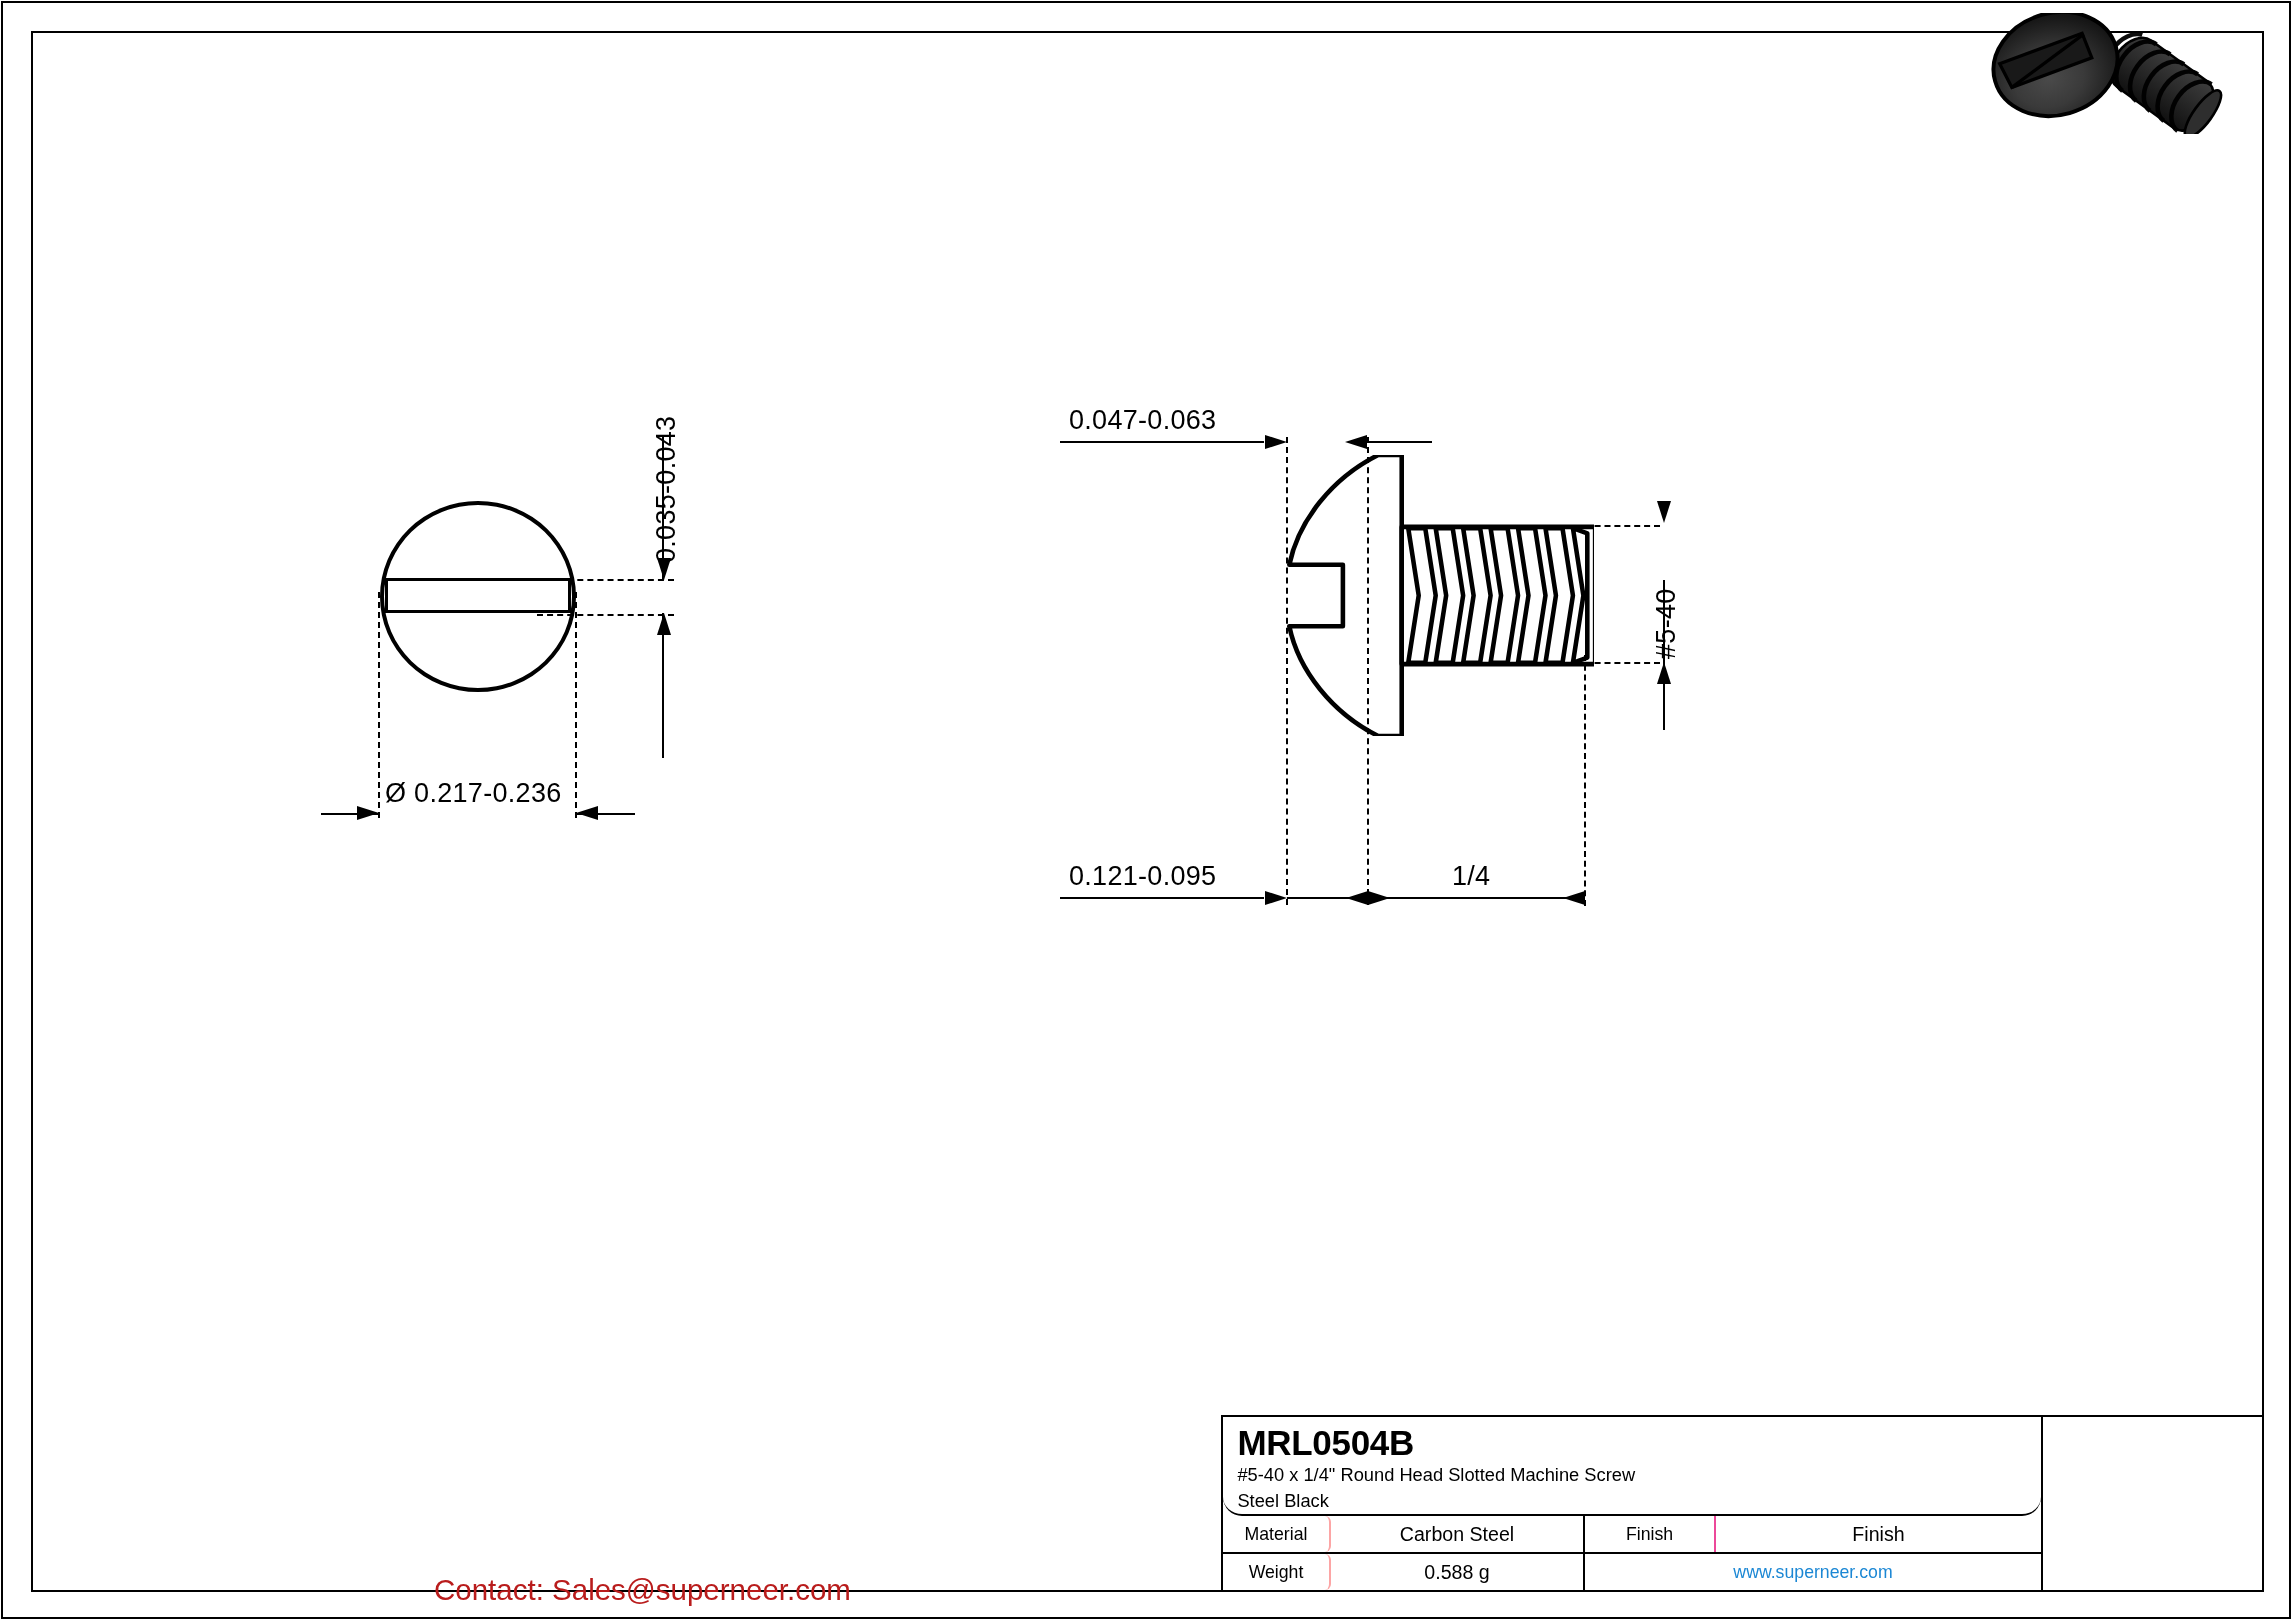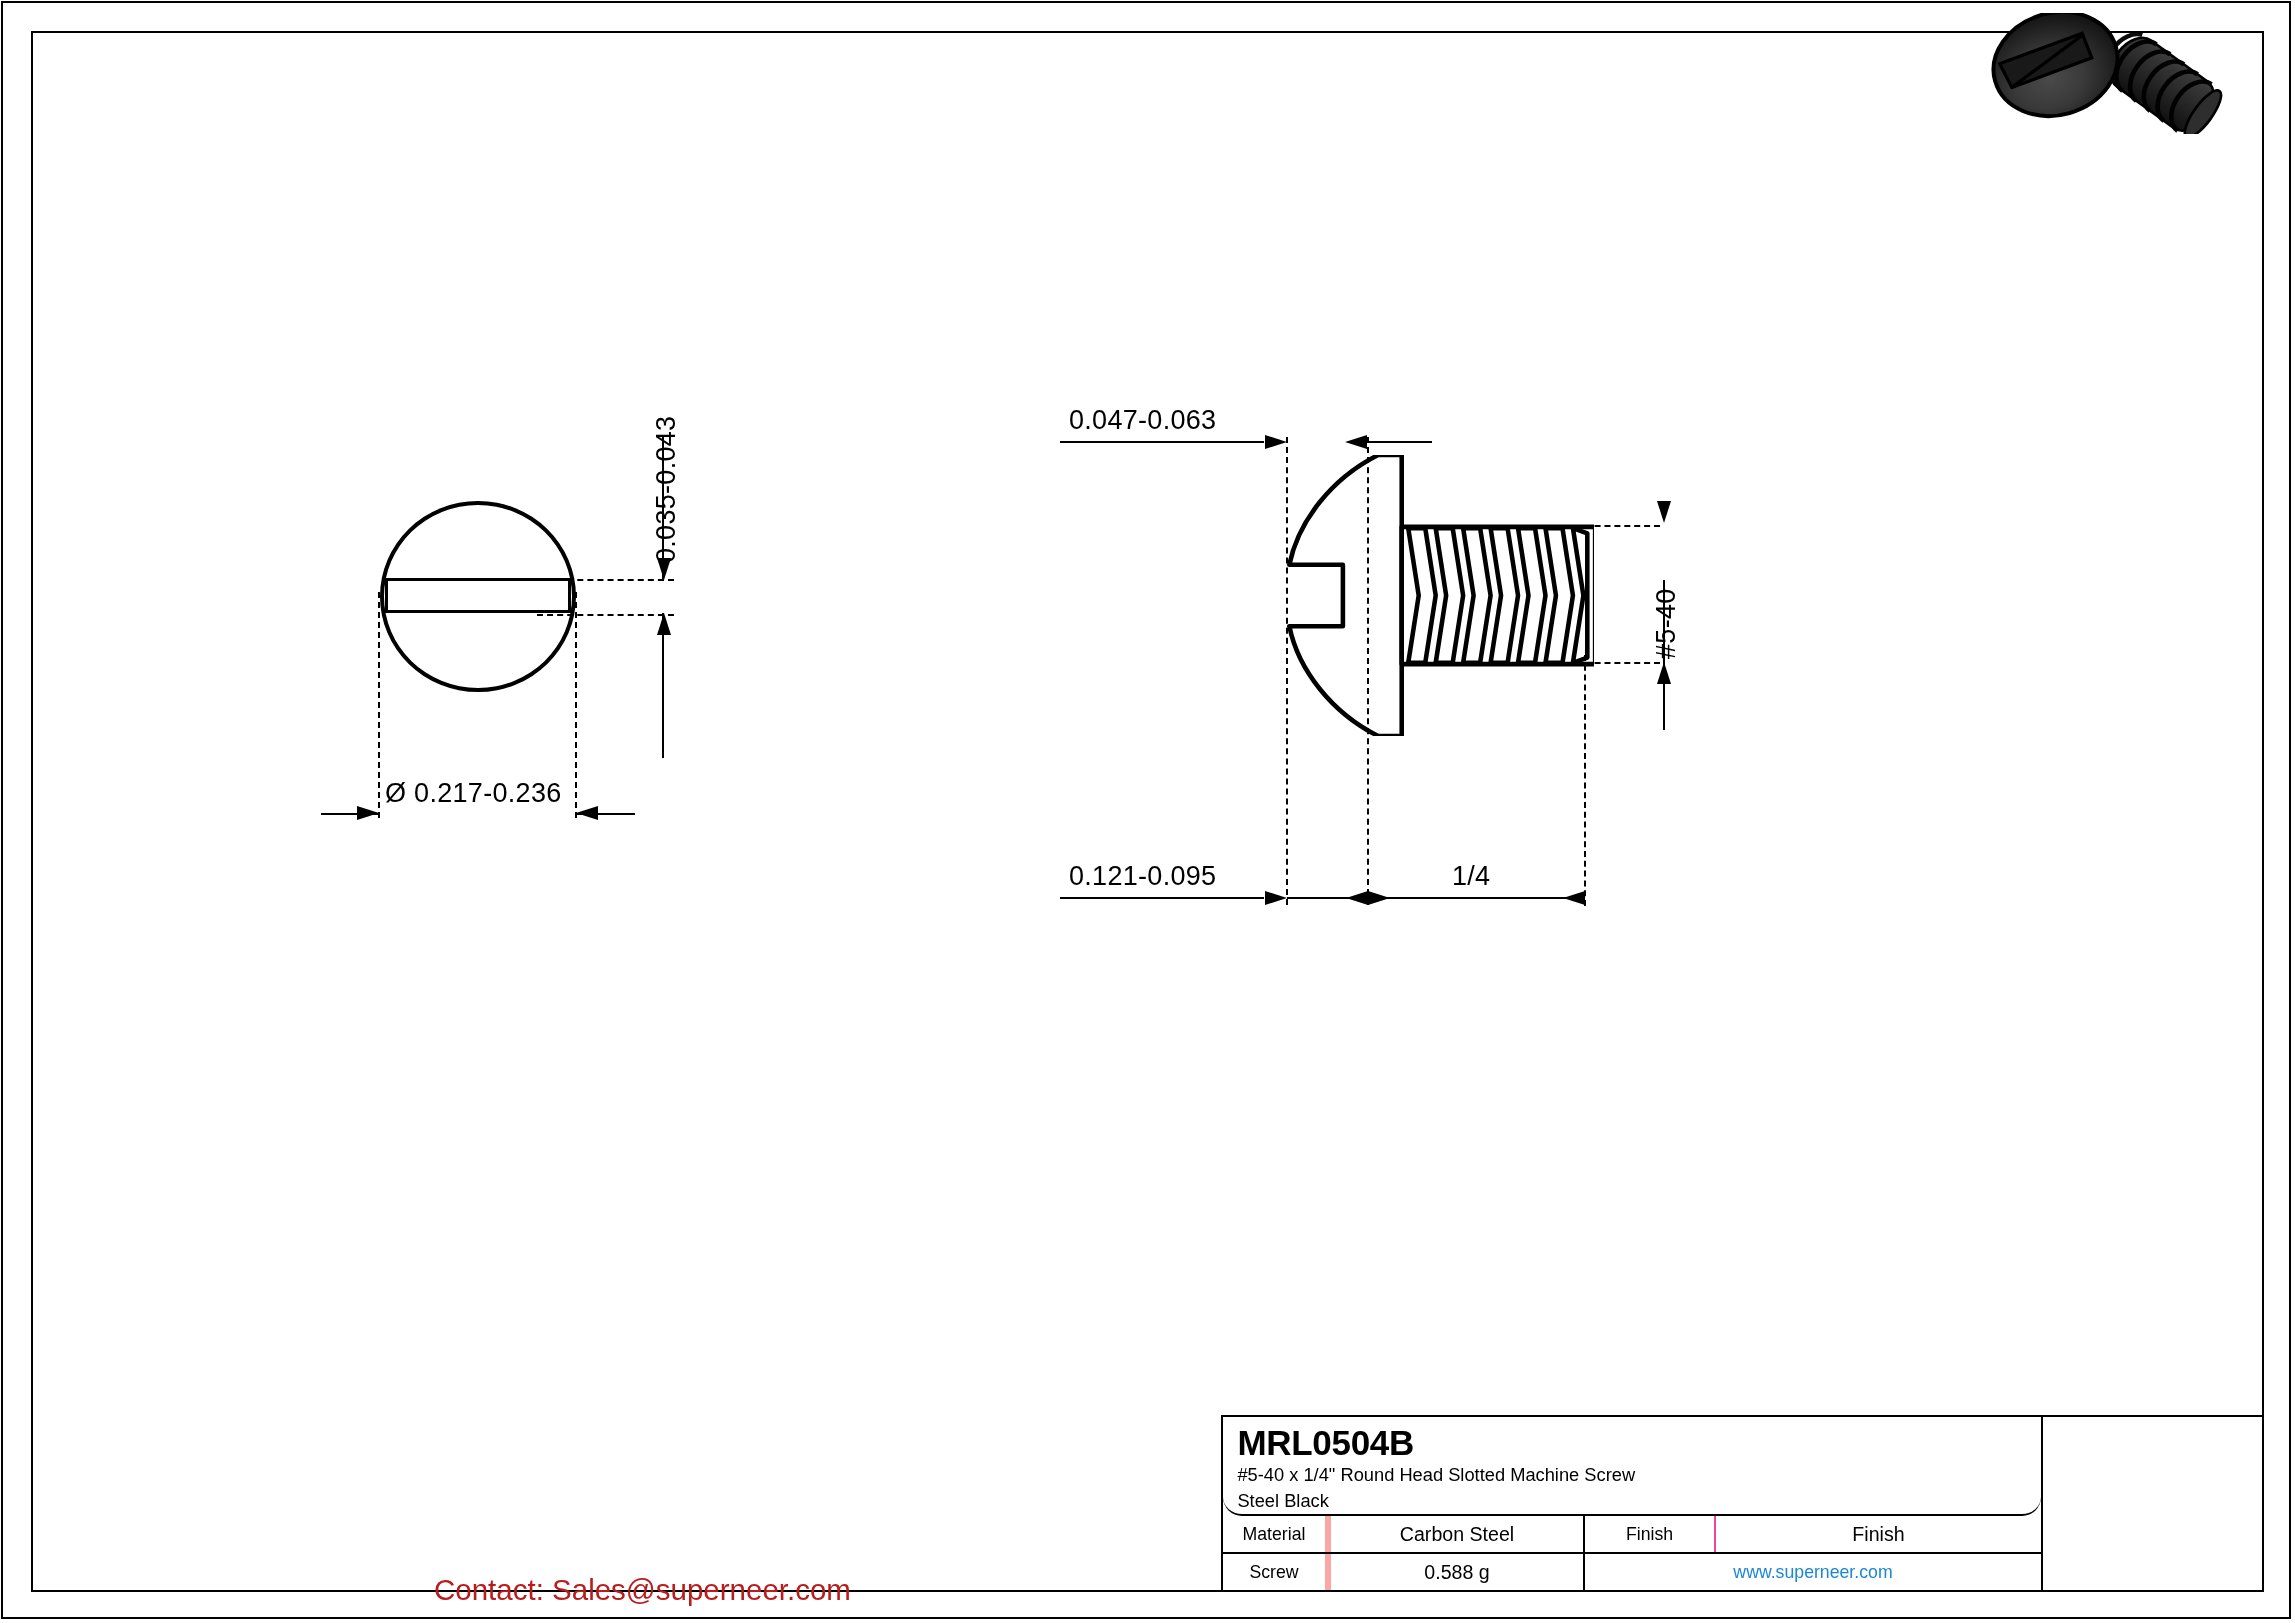--- a/index.html
+++ b/index.html
@@ -57,21 +57,21 @@
            border-bottom:2px solid #000;border-radius:19px;}
   #tb-partno{font-size:35px;font-weight:bold;color:#000;line-height:1.06;
              font-family:"Liberation Sans", sans-serif;letter-spacing:-0.3px;}
   .tb-sub{font-size:18.3px;color:#000;line-height:1.28;margin-top:2.6px;
           font-family:"Liberation Sans", sans-serif;}
   .tb-row{display:flex;flex:1 1 auto;}
   .tb-row.first{border-bottom:2px solid #000;}
   .tb-cell{display:flex;align-items:center;justify-content:center;
            font-size:19.6px;color:#000;box-sizing:border-box;
            font-family:"Liberation Sans", sans-serif;}
-  .c1{flex:0 0 108px;border-right:6px solid #fca5a5;font-size:17.7px;}
+  .c1{flex:0 0 108px;border-right:2px solid #fca5a5;font-size:17.7px;border-radius:6px;}
   .c2{flex:0 0 254px;border-right:2px solid #000;}
   .c3{flex:0 0 131px;border-right:2px solid #ec4899;font-size:17.7px;}
   .c4{flex:1 1 auto;}
   .c34{flex:1 1 auto;color:#1b87d4;font-size:17.7px;}
   #tb-logo{flex:1 1 auto;display:flex;flex-direction:column;
            align-items:center;justify-content:center;gap:9.2px;}
   #logo-mark{width:73px;height:80px;}
   #logo-word{color:#1b87d4;font-size:27.5px;font-weight:bold;letter-spacing:2.3px;
              font-family:"Liberation Sans", sans-serif;}
 
@@ -218,21 +218,21 @@
       </div>
 
       <div class="tb-row first">
         <div class="tb-cell c1">Material</div>
         <div class="tb-cell c2">Carbon Steel</div>
         <div class="tb-cell c3">Finish</div>
         <div class="tb-cell c4">Finish</div>
       </div>
 
       <div class="tb-row">
-        <div class="tb-cell c1">Screw</div>
+        <div class="tb-cell c1">Weight</div>
         <div class="tb-cell c2">0.588 g</div>
         <div class="tb-cell c34">www.superneer.com</div>
       </div>
 
     </div>
 
 
   </div>
 
 </div>

